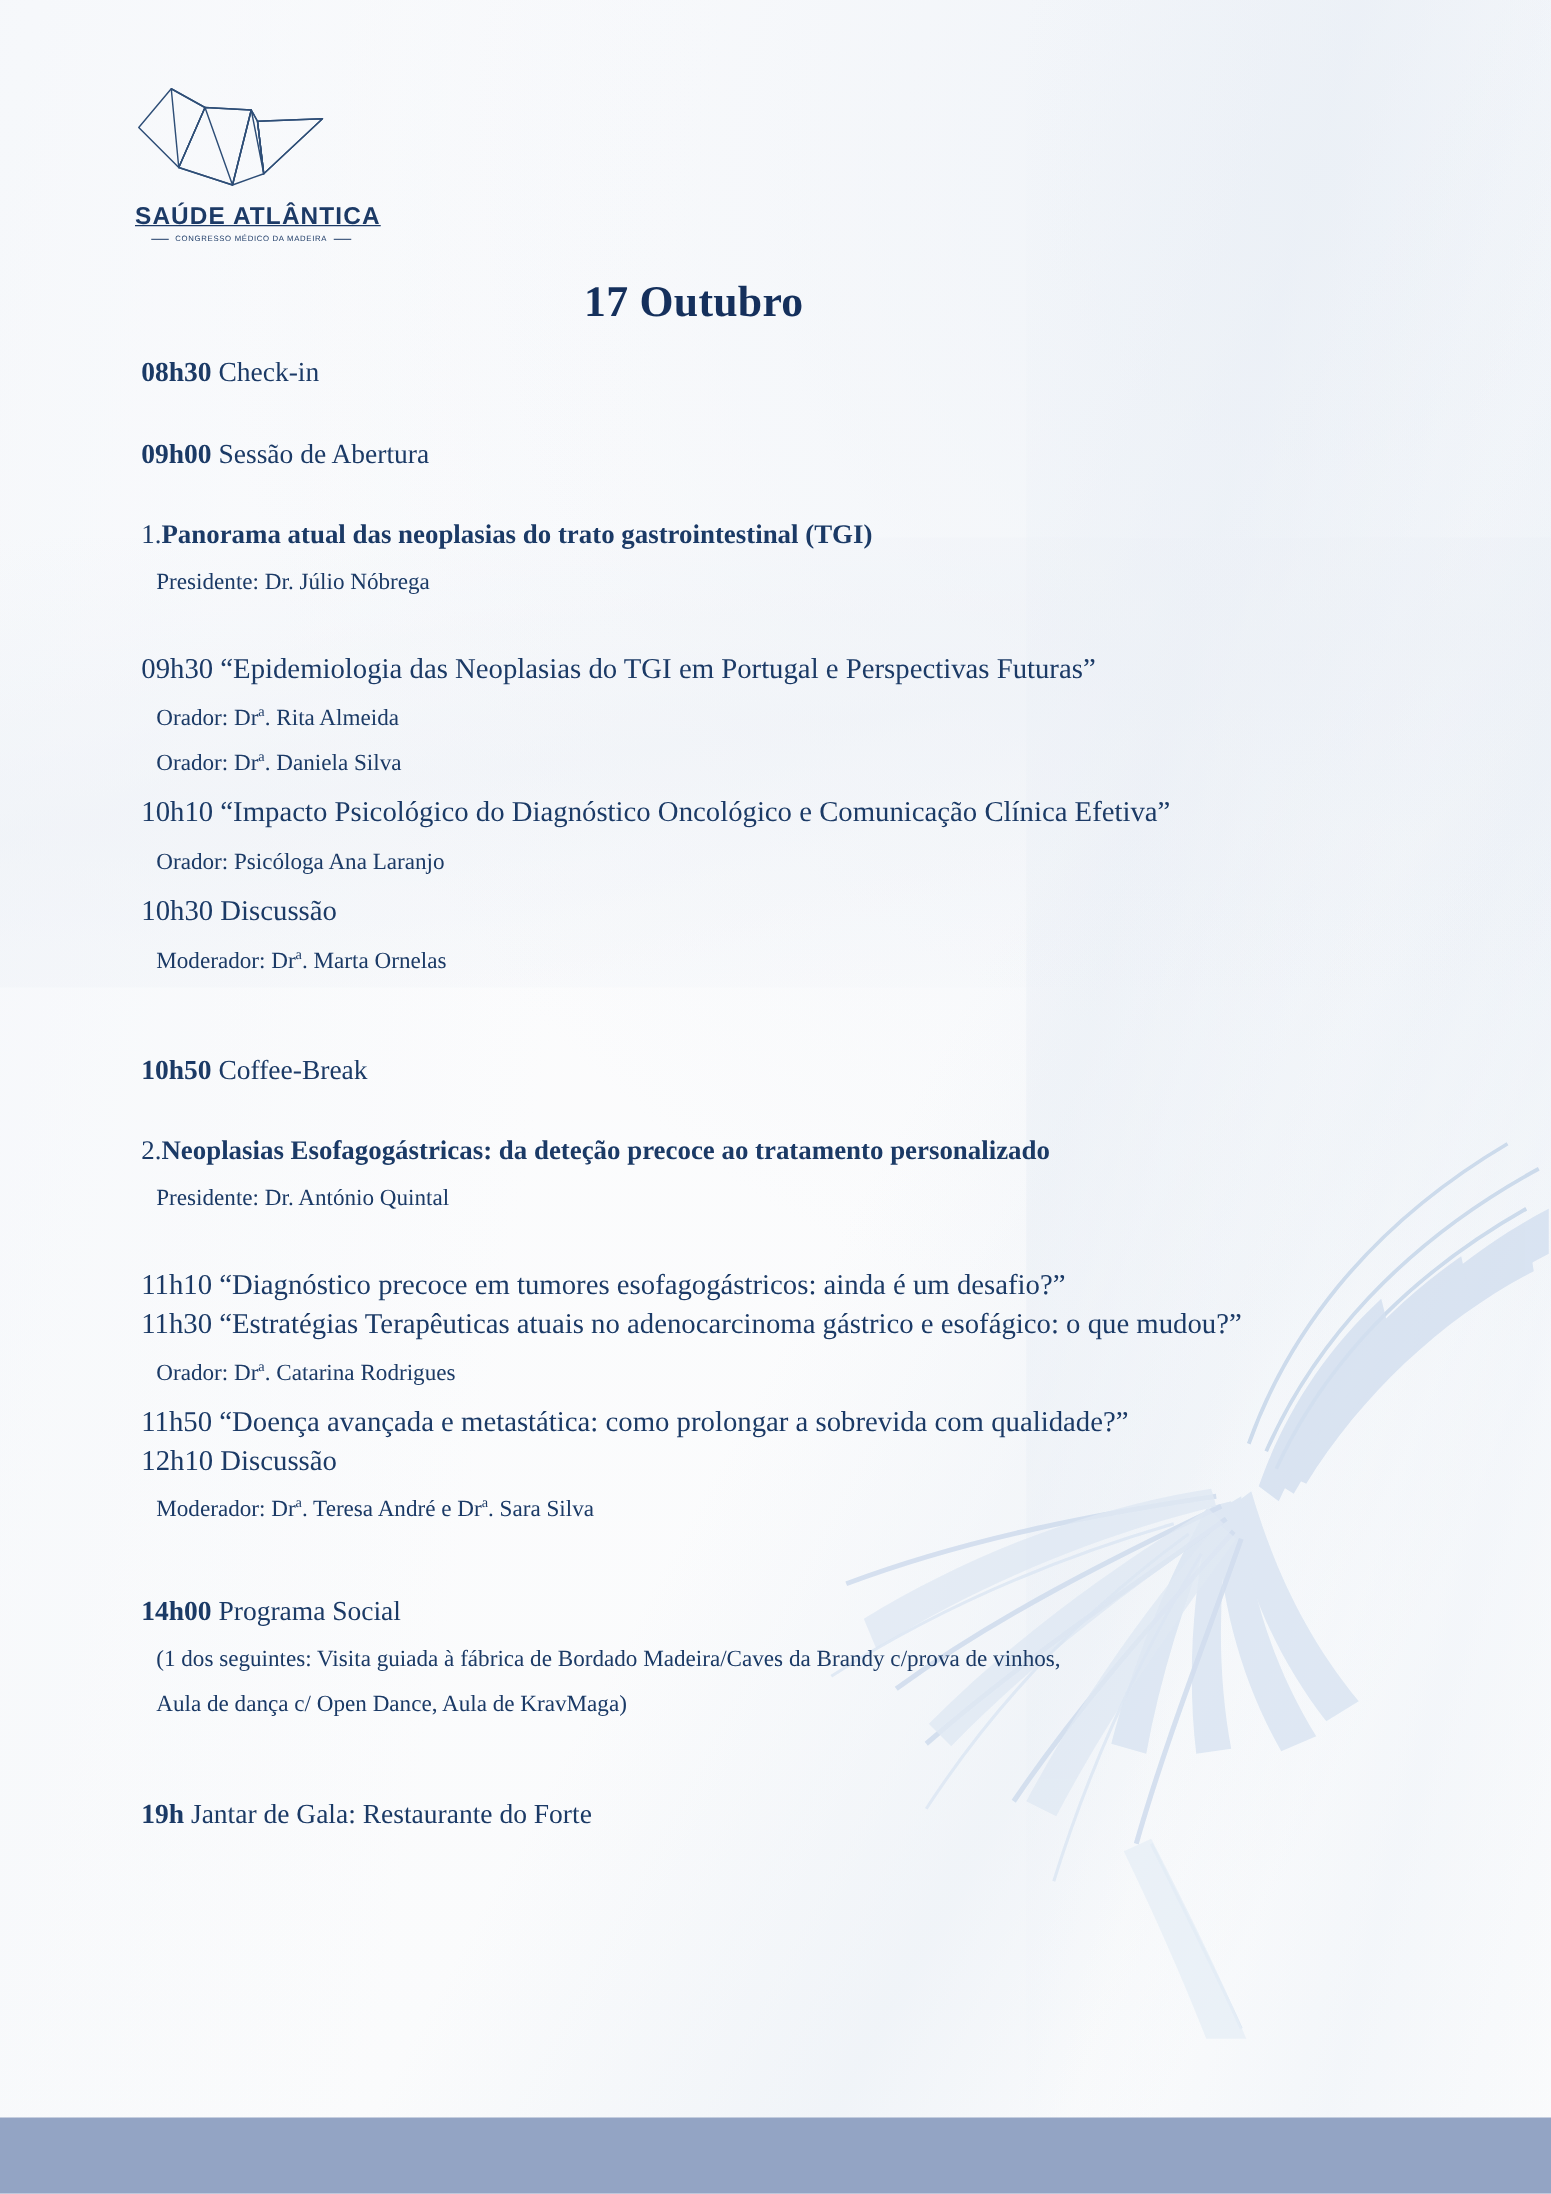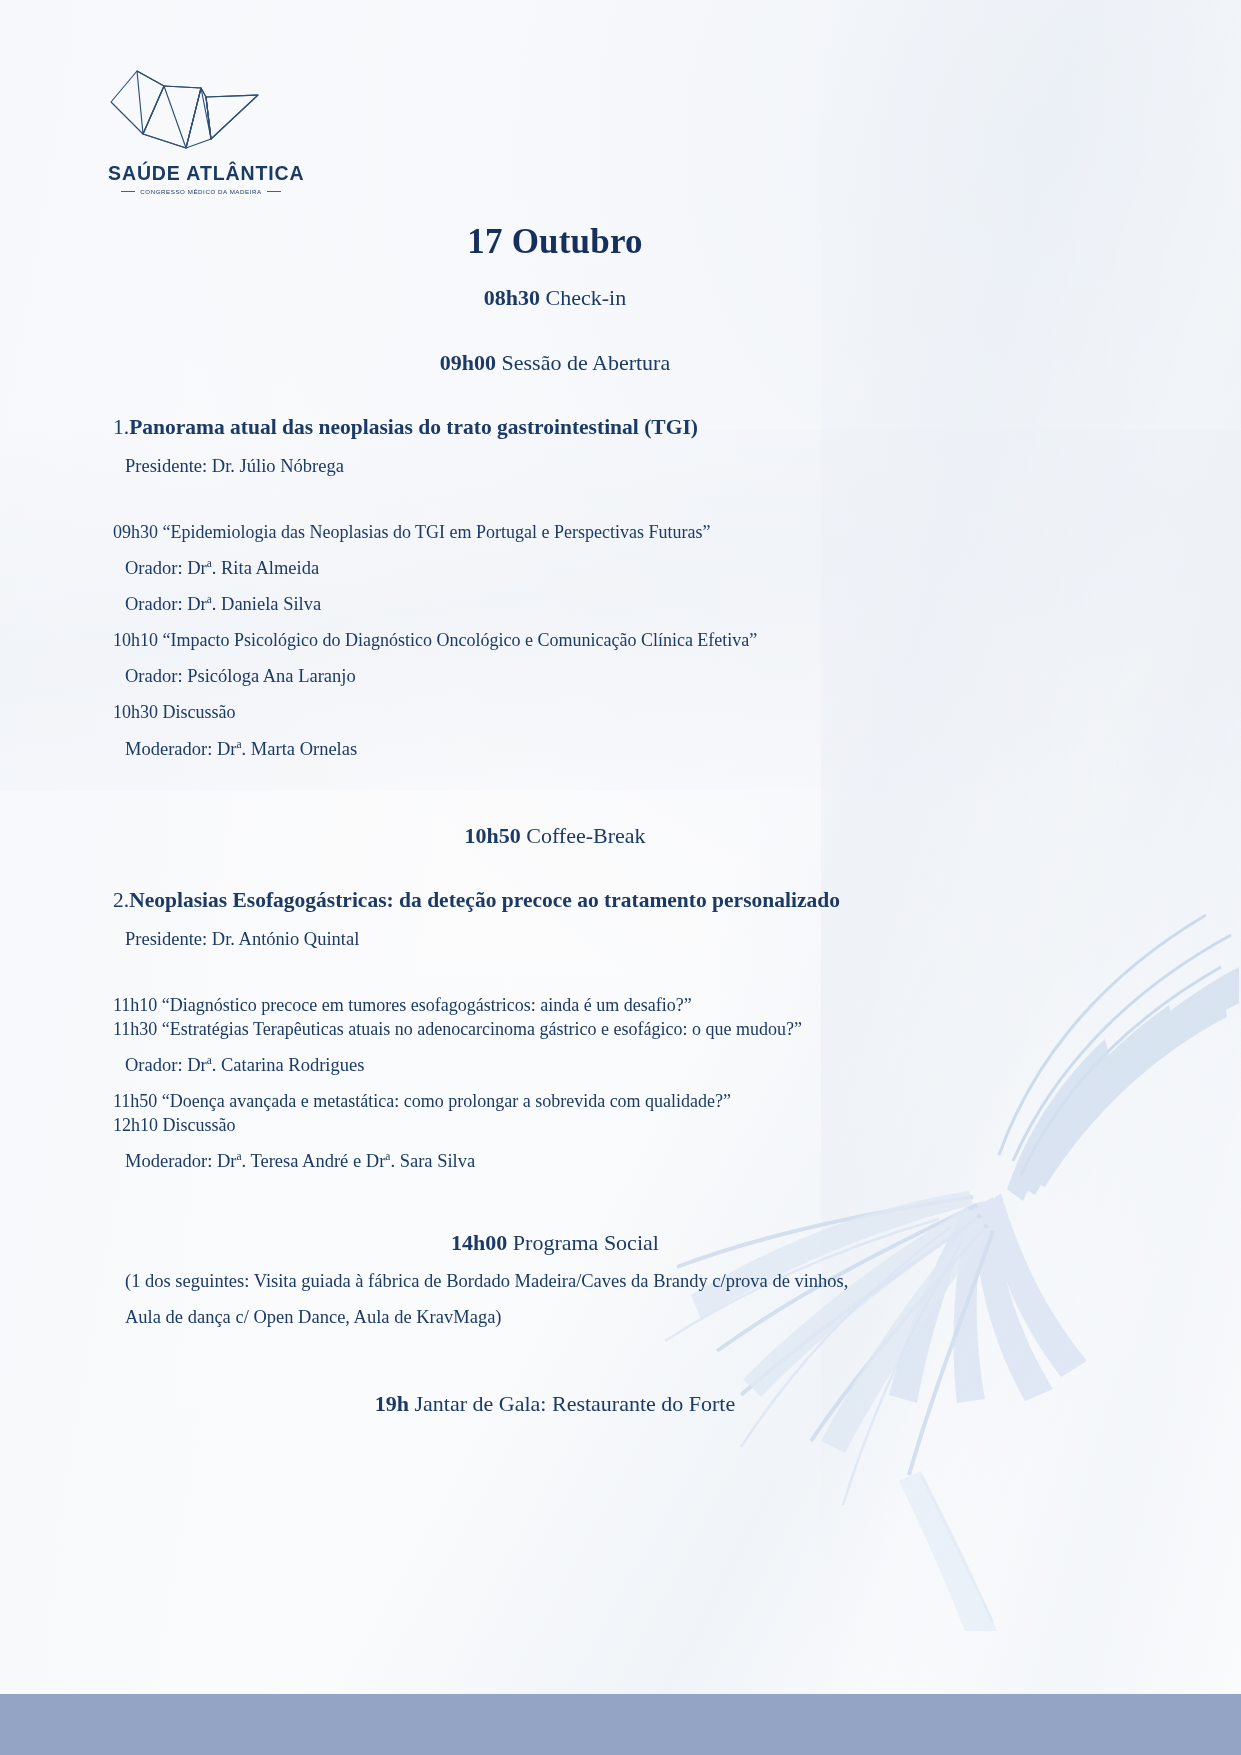--- a/index.html
+++ b/index.html
@@ -38,42 +38,42 @@
     position:absolute;left:0;bottom:0;width:1241px;height:61px;
     background:#93a4c4;
   }
 
   
   .logo{position:absolute;left:108px;top:62px;width:186px;}
   .logo-mark{width:172px;height:96px;display:block;}
   .logo-word{
     font-family:"Liberation Sans","DejaVu Sans",sans-serif;
     font-weight:bold;font-size:19.5px;letter-spacing:.9px;
-    color:#1c3a66;text-align:center;margin-top:4px;white-space:nowrap;
+    color:#1c3a66;text-align:center;margin-top:4px;white-space:nowrap;text-decoration:underline;
   }
   .logo-sub-row{display:flex;align-items:center;justify-content:center;gap:5px;margin-top:3px;}
   .logo-rule{flex:0 0 14px;height:1px;background:#1c3a66;opacity:.8;}
   .logo-sub{
     font-family:"Liberation Sans","DejaVu Sans",sans-serif;
     font-size:6.2px;letter-spacing:.55px;color:#1c3a66;white-space:nowrap;
   }
 
   
   .content{position:absolute;left:113px;top:222px;width:884px;}
   .day-title{
     text-align:center;font-weight:bold;font-size:35px;letter-spacing:.2px;
     margin:0 0 22px 0;color:#15305c;
   }
-  .row{margin:0;font-size:22px;line-height:1.30;text-align:center;}
+  .row{margin:0;font-size:22px;line-height:1.30;}
   .row .t{font-weight:bold;}
   .sub{font-size:18.5px;line-height:1.30;margin:12px;}
   .sec{font-size:21.5px;line-height:1.34;margin:0;text-align:justify;}
   .sec .num{font-weight:normal;}
   .sec .ttl{font-weight:bold;}
-  .talk{font-size:18px;line-height:1.34;margin:0;text-align:justify;}
+  .talk{font-size:23px;line-height:1.34;margin:0;text-align:justify;}
   .gap-lg{height:36px;}
   .gap-md{height:30px;}
   .gap-sm{height:13px;}
   .gap-xs{height:7px;}
   sup{font-size:.62em;vertical-align:super;line-height:0;}
   .j{text-align:justify;text-align-last:left;}
 </style>
 </head>
 <body>
 

